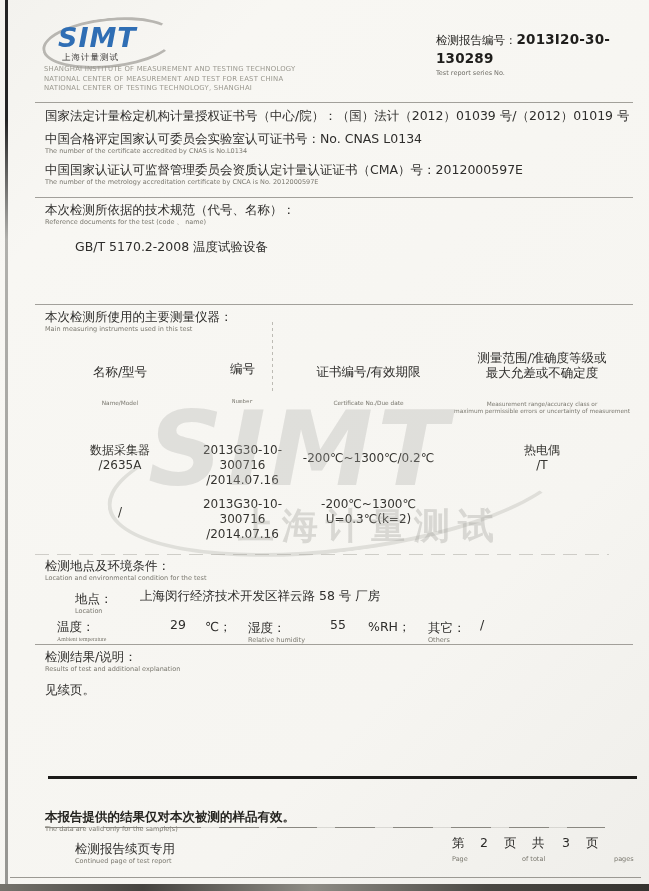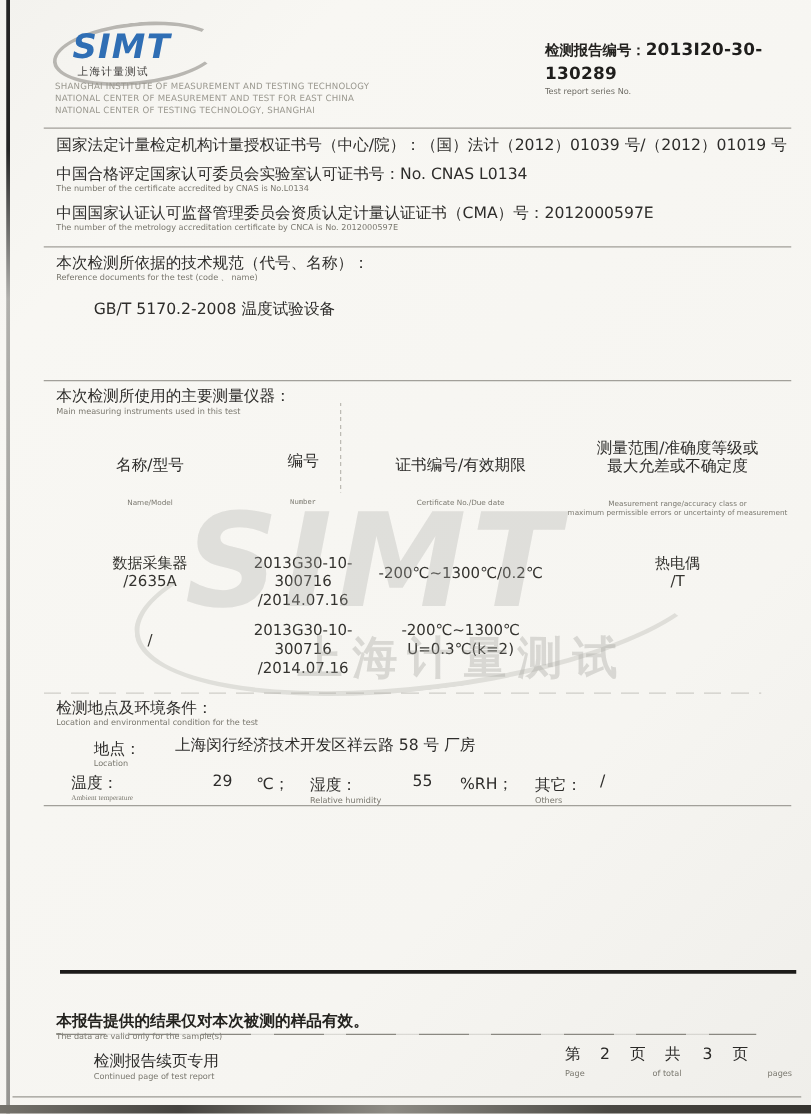--- a/index.html
+++ b/index.html
@@ -23,21 +23,21 @@
   
   .logo-swoosh{position:absolute;left:42px;top:18px;width:128px;height:44px;
     border:3px solid #a9a7a2;border-radius:50%;
     border-right-color:transparent;border-bottom-color:#a9a7a2;
     transform:rotate(-6deg);opacity:.8;}
   .logo-text{position:absolute;left:58px;top:24px;font-size:27px;font-weight:bold;font-style:italic;
     color:#2f6eb4;letter-spacing:1px;line-height:28px;}
   .logo-sub{position:absolute;left:62px;top:52px;font-size:8.5px;color:#3c3a38;font-family:"DejaVu Serif","Liberation Serif",serif;letter-spacing:1px;}
   .institute{position:absolute;left:44px;top:65px;font-size:6.9px;color:#9a988f;line-height:9.5px;letter-spacing:.2px;}
   .report-no{position:absolute;left:436px;top:29px;}
-  .report-no .label{font-size:11.5px;font-weight:bold;color:#242320;}
+  .report-no .label{font-size:11.5px;font-weight:normal;color:#242320;}
   .report-no .num{font-size:13.5px;font-weight:bold;color:#1f1e1c;letter-spacing:.2px;}
   .report-no .sub{font-size:6.5px;color:#6f6d66;margin-top:2px;}
   
   .cert-block{margin-bottom:7px;}
   .certs{position:absolute;left:45px;top:108px;right:16px;}
   
   .tbl{position:absolute;left:45px;top:331px;width:592px;display:grid;
     grid-template-columns:150px 95px 157px 190px;column-gap:0;}
   .tbl .cell{text-align:center;white-space:pre-line;}
   .tbl .h-zh{font-size:12.5px;line-height:15px;}
@@ -179,20 +179,25 @@
   </div>
   <div class="abs env-val" style="left:330px;top:617px;">55</div>
   <div class="abs env-val" style="left:368px;top:619px;">%RH；</div>
   <div class="abs bilabel" style="left:428px;top:617px;">
     <span class="zh">其它：</span>
     <span class="en">Others</span>
   </div>
   <div class="abs env-val" style="left:480px;top:617px;">/</div>
   <div class="hr" style="left:35px;right:16px;top:644px;"></div>
 
+  <div class="abs" style="left:45px;top:649px;">
+    <div class="zh">检测结果/说明：</div>
+    <div class="en">Results of test and additional explanation</div>
+    <div class="zh" style="margin-top:9px;">见续页。</div>
+  </div>
 
   <div class="heavy-hr"></div>
 
   <div class="abs" style="left:45px;top:809px;">
     <div class="zh" style="font-weight:bold;color:#24231f;">本报告提供的结果仅对本次被测的样品有效。</div>
     <div class="en">The data are valid only for the sample(s)</div>
   </div>
   <div class="val-underline"></div>
 
   <div class="abs" style="left:75px;top:841px;">

